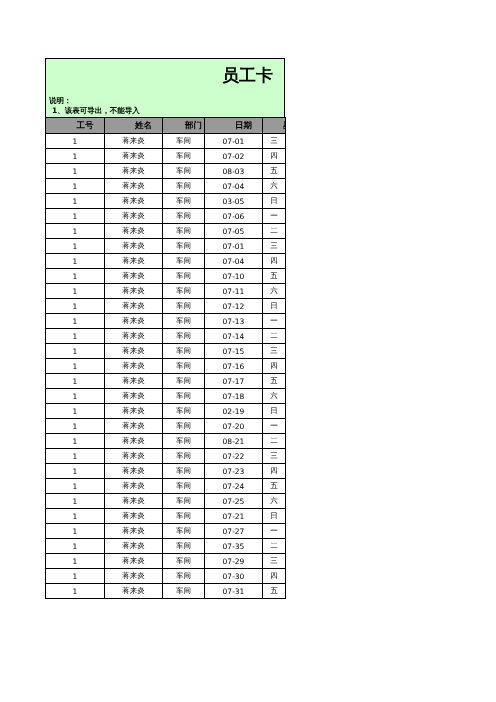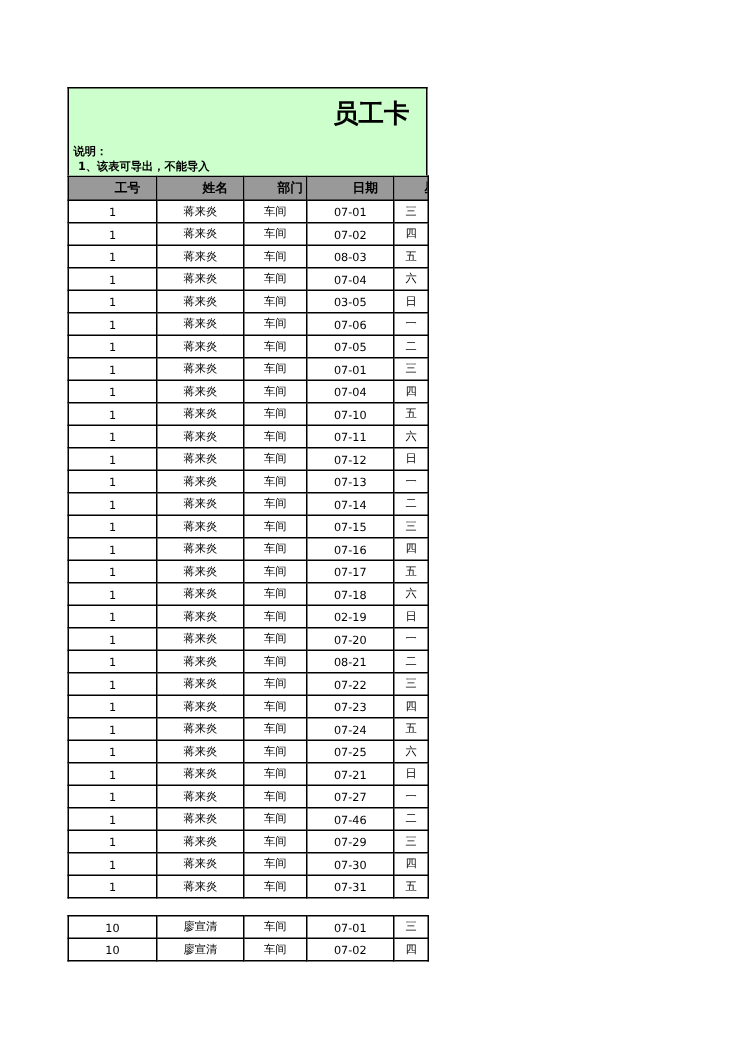--- a/index.html
+++ b/index.html
@@ -303,21 +303,21 @@
           <td>1</td>
           <td class="cn">蒋来炎</td>
           <td class="cn">车间</td>
           <td>07-27</td>
           <td class="week cn">一</td>
         </tr>
         <tr>
           <td>1</td>
           <td class="cn">蒋来炎</td>
           <td class="cn">车间</td>
-          <td>07-46</td>
+          <td>07-35</td>
           <td class="week cn">二</td>
         </tr>
         <tr>
           <td>1</td>
           <td class="cn">蒋来炎</td>
           <td class="cn">车间</td>
           <td>07-29</td>
           <td class="week cn">三</td>
         </tr>
         <tr>
@@ -332,39 +332,14 @@
           <td class="cn">蒋来炎</td>
           <td class="cn">车间</td>
           <td>07-31</td>
           <td class="week cn">五</td>
         </tr>
       </tbody>
   </table>
 
   <div class="spacer-row"></div>
 
-  <table class="grid grid2">
-    <colgroup>
-      <col class="c-id">
-        <col class="c-name">
-        <col class="c-dept">
-        <col class="c-date">
-        <col class="c-week">
-    </colgroup>
-    <tbody id="tbody-group-1">
-        <tr>
-          <td>10</td>
-          <td class="cn">廖宣清</td>
-          <td class="cn">车间</td>
-          <td>07-01</td>
-          <td class="week cn">三</td>
-        </tr>
-        <tr>
-          <td>10</td>
-          <td class="cn">廖宣清</td>
-          <td class="cn">车间</td>
-          <td>07-02</td>
-          <td class="week cn">四</td>
-        </tr>
-      </tbody>
-  </table>
 
 </div>
 
 </body></html>

